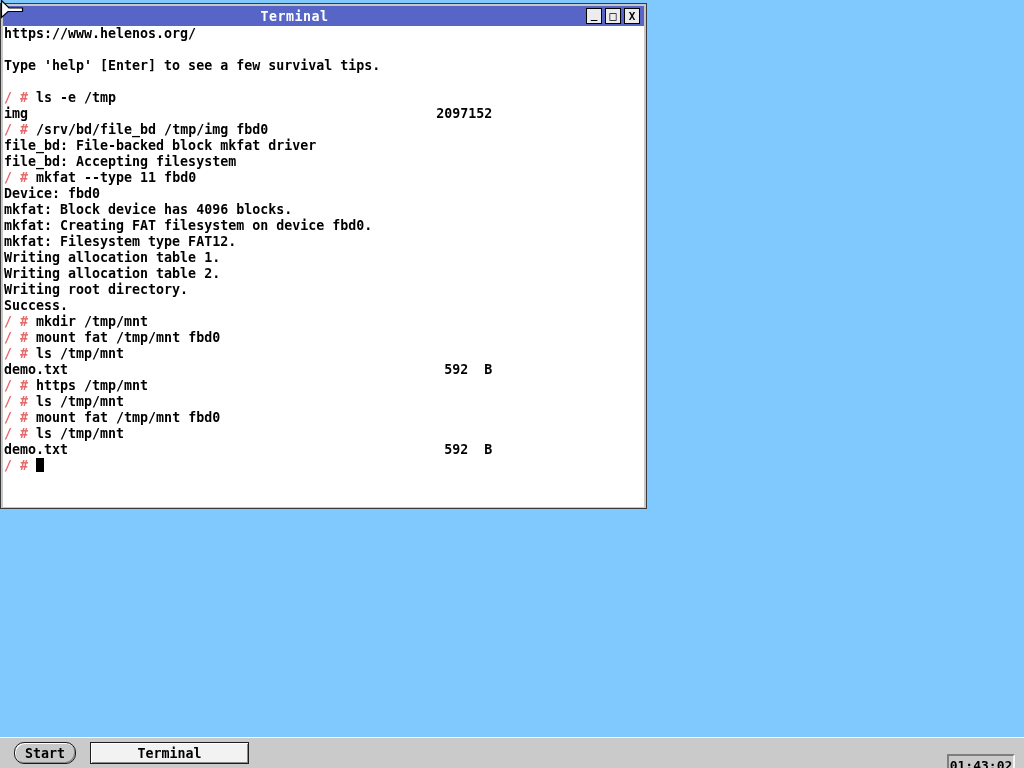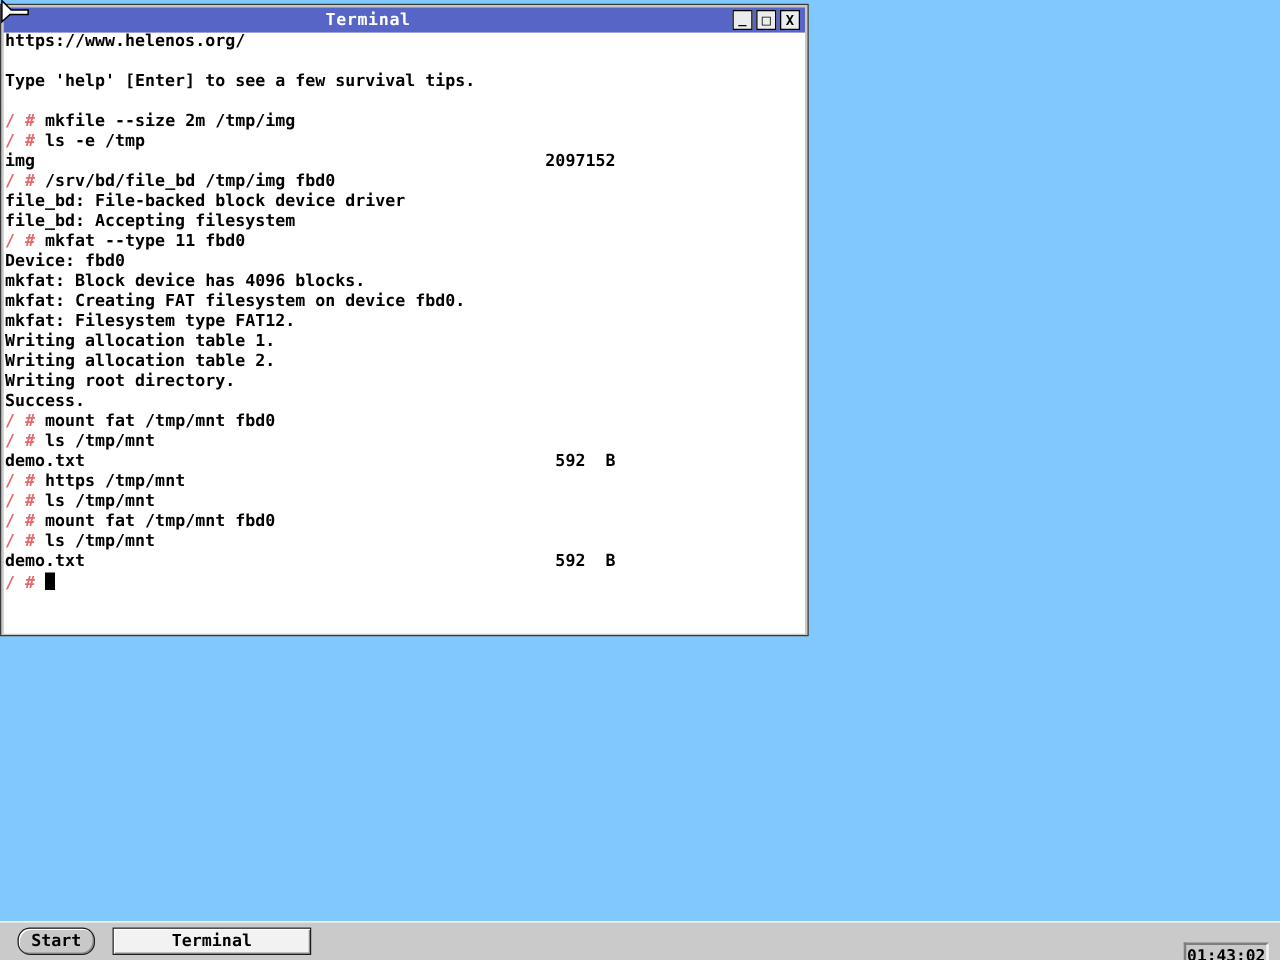--- a/index.html
+++ b/index.html
@@ -121,35 +121,35 @@
       <button class="winbtn close">
           <span>X</span>
         </button>
     </span>
   </div>
   <div class="term">
       <div class="term-line"><span>https://www.helenos.org/</span></div>
       <div class="term-line"><span></span></div>
       <div class="term-line"><span>Type 'help' [Enter] to see a few survival tips.</span></div>
       <div class="term-line"><span></span></div>
-      <div class="term-line"><span class="prompt">/ #</span><span> mkfile --size 2m /tmp/img</span></div>
       <div class="term-line"><span class="prompt">/ #</span><span> ls -e /tmp</span></div>
       <div class="term-line"><span>img                                                   2097152</span></div>
       <div class="term-line"><span class="prompt">/ #</span><span> /srv/bd/file_bd /tmp/img fbd0</span></div>
-      <div class="term-line"><span>file_bd: File-backed block device driver</span></div>
+      <div class="term-line"><span>file_bd: File-backed block mkfat driver</span></div>
       <div class="term-line"><span>file_bd: Accepting filesystem</span></div>
       <div class="term-line"><span class="prompt">/ #</span><span> mkfat --type 11 fbd0</span></div>
       <div class="term-line"><span>Device: fbd0</span></div>
       <div class="term-line"><span>mkfat: Block device has 4096 blocks.</span></div>
       <div class="term-line"><span>mkfat: Creating FAT filesystem on device fbd0.</span></div>
       <div class="term-line"><span>mkfat: Filesystem type FAT12.</span></div>
       <div class="term-line"><span>Writing allocation table 1.</span></div>
       <div class="term-line"><span>Writing allocation table 2.</span></div>
       <div class="term-line"><span>Writing root directory.</span></div>
       <div class="term-line"><span>Success.</span></div>
+      <div class="term-line"><span class="prompt">/ #</span><span> mkdir /tmp/mnt</span></div>
       <div class="term-line"><span class="prompt">/ #</span><span> mount fat /tmp/mnt fbd0</span></div>
       <div class="term-line"><span class="prompt">/ #</span><span> ls /tmp/mnt</span></div>
       <div class="term-line"><span>demo.txt                                               592  B</span></div>
       <div class="term-line"><span class="prompt">/ #</span><span> https /tmp/mnt</span></div>
       <div class="term-line"><span class="prompt">/ #</span><span> ls /tmp/mnt</span></div>
       <div class="term-line"><span class="prompt">/ #</span><span> mount fat /tmp/mnt fbd0</span></div>
       <div class="term-line"><span class="prompt">/ #</span><span> ls /tmp/mnt</span></div>
       <div class="term-line"><span>demo.txt                                               592  B</span></div>
       <div class="term-line"><span class="prompt">/ #</span><span> </span><span class="cursor"></span></div>
     </div>

